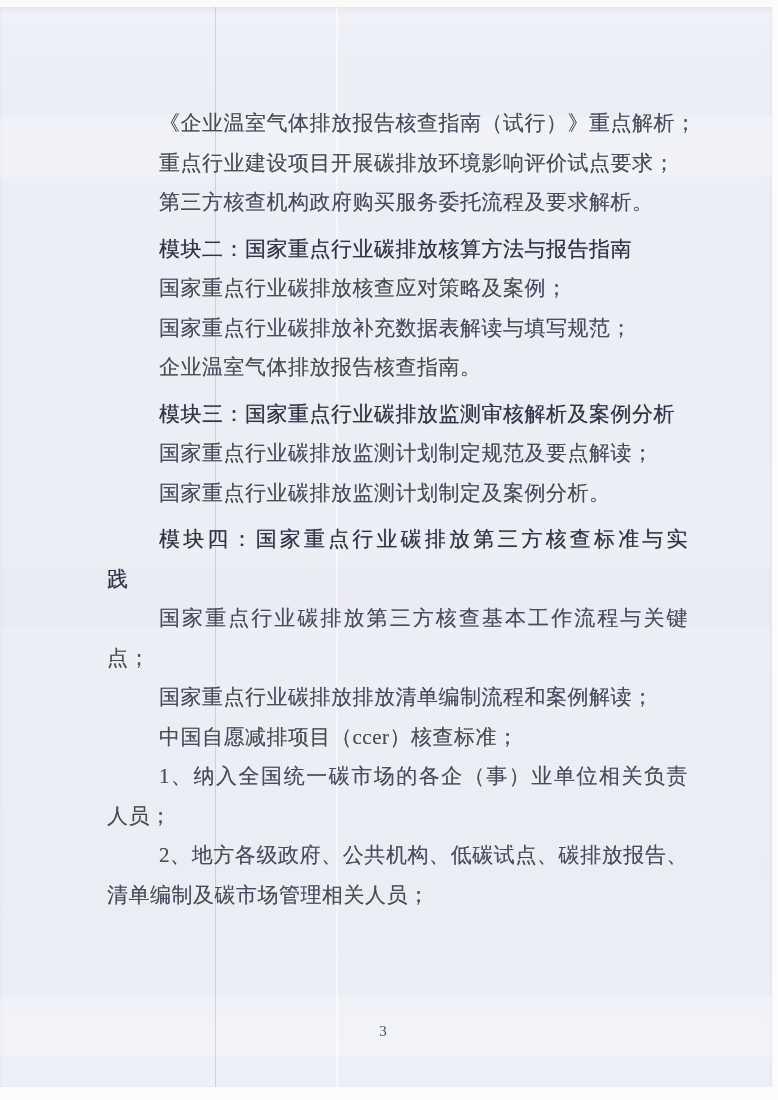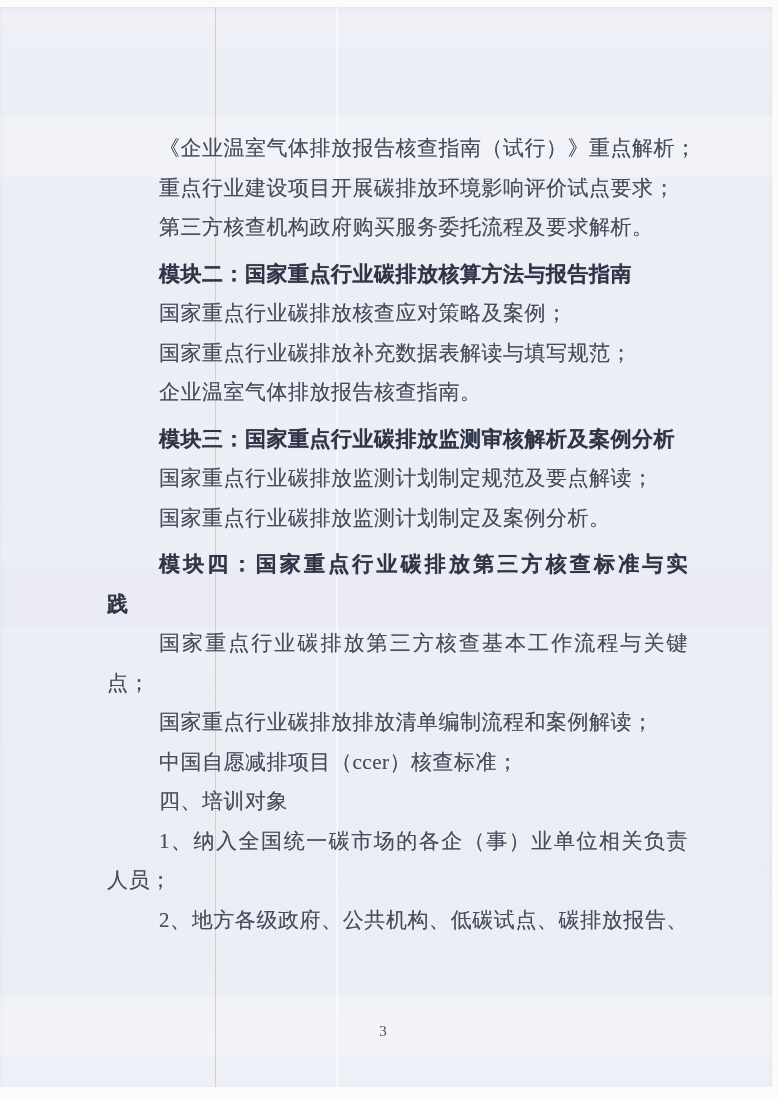--- a/index.html
+++ b/index.html
@@ -49,35 +49,34 @@
   .crease.light {
     left: 336px;
     width: 2px;
     background: rgba(255,255,255,0.55);
   }
   .doc-body {
     position: absolute;
     left: 107px;
     top: 97px;
     width: 581px;
-    margin-top: 25px;
   }
   .line {
     font-size: 21px;
     line-height: 39.5px;
     color: #474d5d;
     letter-spacing: 0.5px;
     white-space: nowrap;
     text-shadow: 0 0 0.6px rgba(71,77,93,0.55);
   }
   .line.indent {
     text-indent: 52px;
   }
   .line.bold {
-    font-weight: 700;
+    font-weight: 400;
     color: #2f3546;
     text-shadow: 0 0 0.7px rgba(47,53,70,0.7);
   }
   .line.gap {
     margin-top: 7px;
   }
   .line.flush {
     white-space: normal;
     text-align: justify;
     text-align-last: justify;
@@ -112,20 +111,20 @@
       <div class="line indent">企业温室气体排放报告核查指南。</div>
       <div class="line indent bold gap">模块三：国家重点行业碳排放监测审核解析及案例分析</div>
       <div class="line indent">国家重点行业碳排放监测计划制定规范及要点解读；</div>
       <div class="line indent">国家重点行业碳排放监测计划制定及案例分析。</div>
       <div class="line indent bold gap flush">模块四：国家重点行业碳排放第三方核查标准与实</div>
       <div class="line bold">践</div>
       <div class="line indent flush">国家重点行业碳排放第三方核查基本工作流程与关键</div>
       <div class="line">点；</div>
       <div class="line indent">国家重点行业碳排放排放清单编制流程和案例解读；</div>
       <div class="line indent">中国自愿减排项目（ccer）核查标准；</div>
-      <div class="line indent">四、培训对象</div>
       <div class="line indent flush">1、纳入全国统一碳市场的各企（事）业单位相关负责</div>
       <div class="line">人员；</div>
       <div class="line indent flush">2、地方各级政府、公共机构、低碳试点、碳排放报告、</div>
+      <div class="line">清单编制及碳市场管理相关人员；</div>
     </div>
 
   <div class="page-footer">3</div>
 </div>
 
 </body></html>

